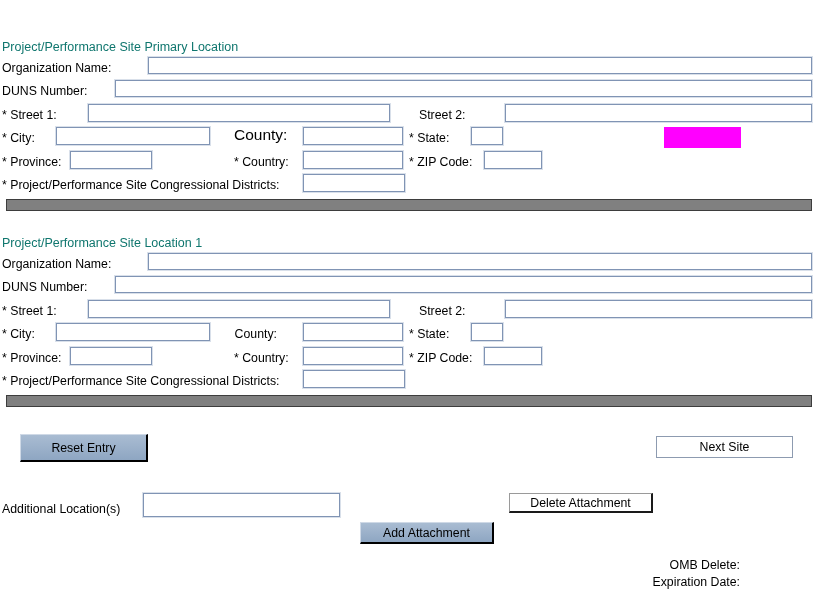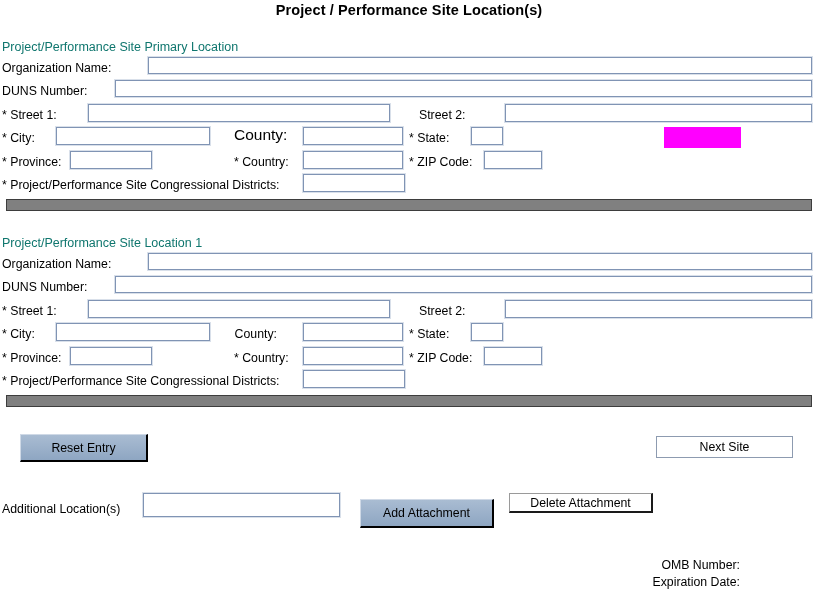--- a/index.html
+++ b/index.html
@@ -107,21 +107,20 @@
     background: #ffffff;
     border: 1px solid #8d9bb0;
     box-shadow: inset 0 0 0 1px #ffffff;
   }
 </style>
 </head>
 <body>
 
 <div id="page">
 
-  <div class="title">Project / Performance Site Location(s)</div>
 
   <div class="section-head" style="left:2px; top:40px;">Project/Performance Site Primary Location</div>
 
   <div class="lbl" style="left:2px; top:61px;">Organization Name:</div>
   <input class="fld" style="left: 148px; top: 57px; width: 664px; height: 17px;" value="">
 
   <div class="lbl" style="left:2px; top:84px;">DUNS Number:</div>
   <input class="fld" style="left: 115px; top: 80px; width: 697px; height: 17px;" value="">
 
   <div class="lbl" style="left:2px; top:108px;">* Street 1:</div>
@@ -192,21 +191,21 @@
 
   <div class="sep" style="left:6px; top:395px; width:806px; height:12px;"></div>
 
   <button class="btn btn-blue" style="left:20px; top:414px; width:128px; height:28px;">Reset Entry</button>
 
   <button class="btn btn-plain" style="left:656px; top:436px; width:137px; height:22px;">Next Site</button>
 
   <div class="lbl" style="left:2px; top:502px;">Additional Location(s)</div>
   <input class="fld" style="left: 143px; top: 493px; width: 197px; height: 24px;" value="">
 
-  <button class="btn btn-blue" style="left:360px; top:479px; width:134px; height:29px;">Add Attachment</button>
+  <button class="btn btn-blue" style="left:360px; top:502px; width:134px; height:22px;">Add Attachment</button>
 
   <button class="btn btn-white" style="left:509px; top:493px; width:144px; height:20px;">Delete Attachment</button>
 
 
-  <div class="lbl r" style="left:540px; top:558px; width:200px;">OMB Number:</div>
+  <div class="lbl r" style="left:540px; top:558px; width:200px;">OMB Delete:</div>
   <div class="lbl r" style="left:540px; top:575px; width:200px;">Expiration Date:</div>
 
 </div>
 
 </body></html>

